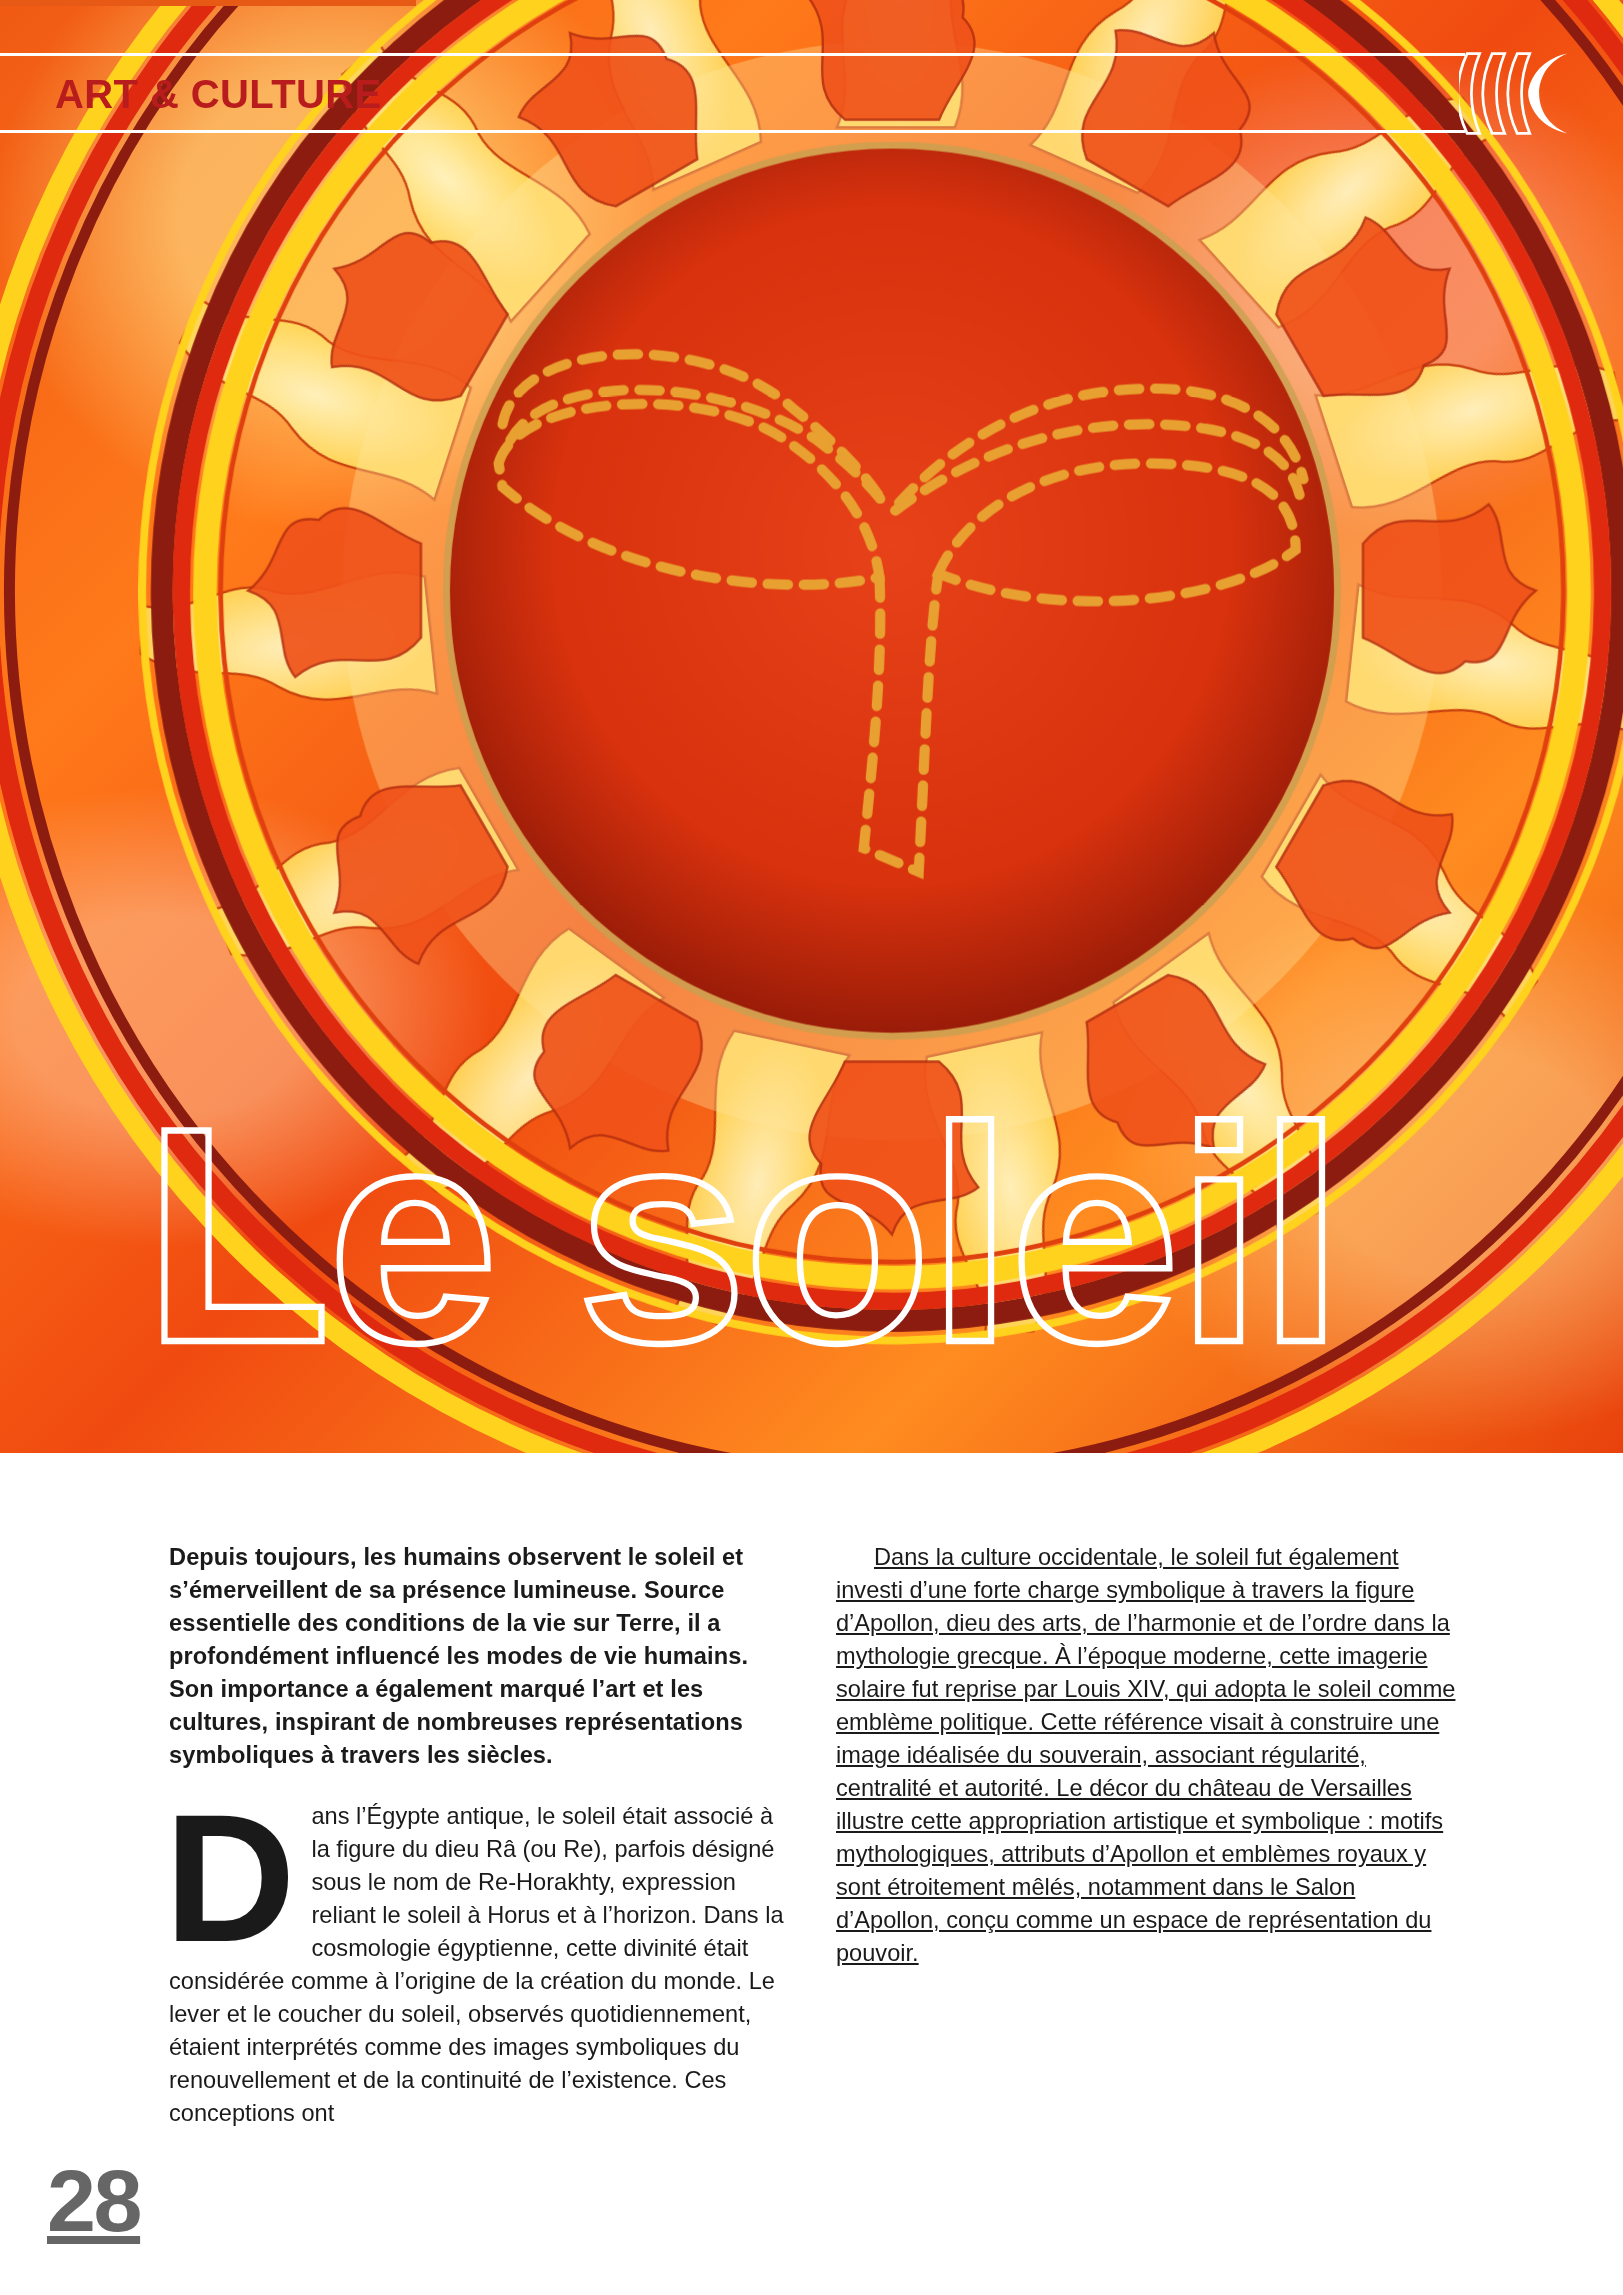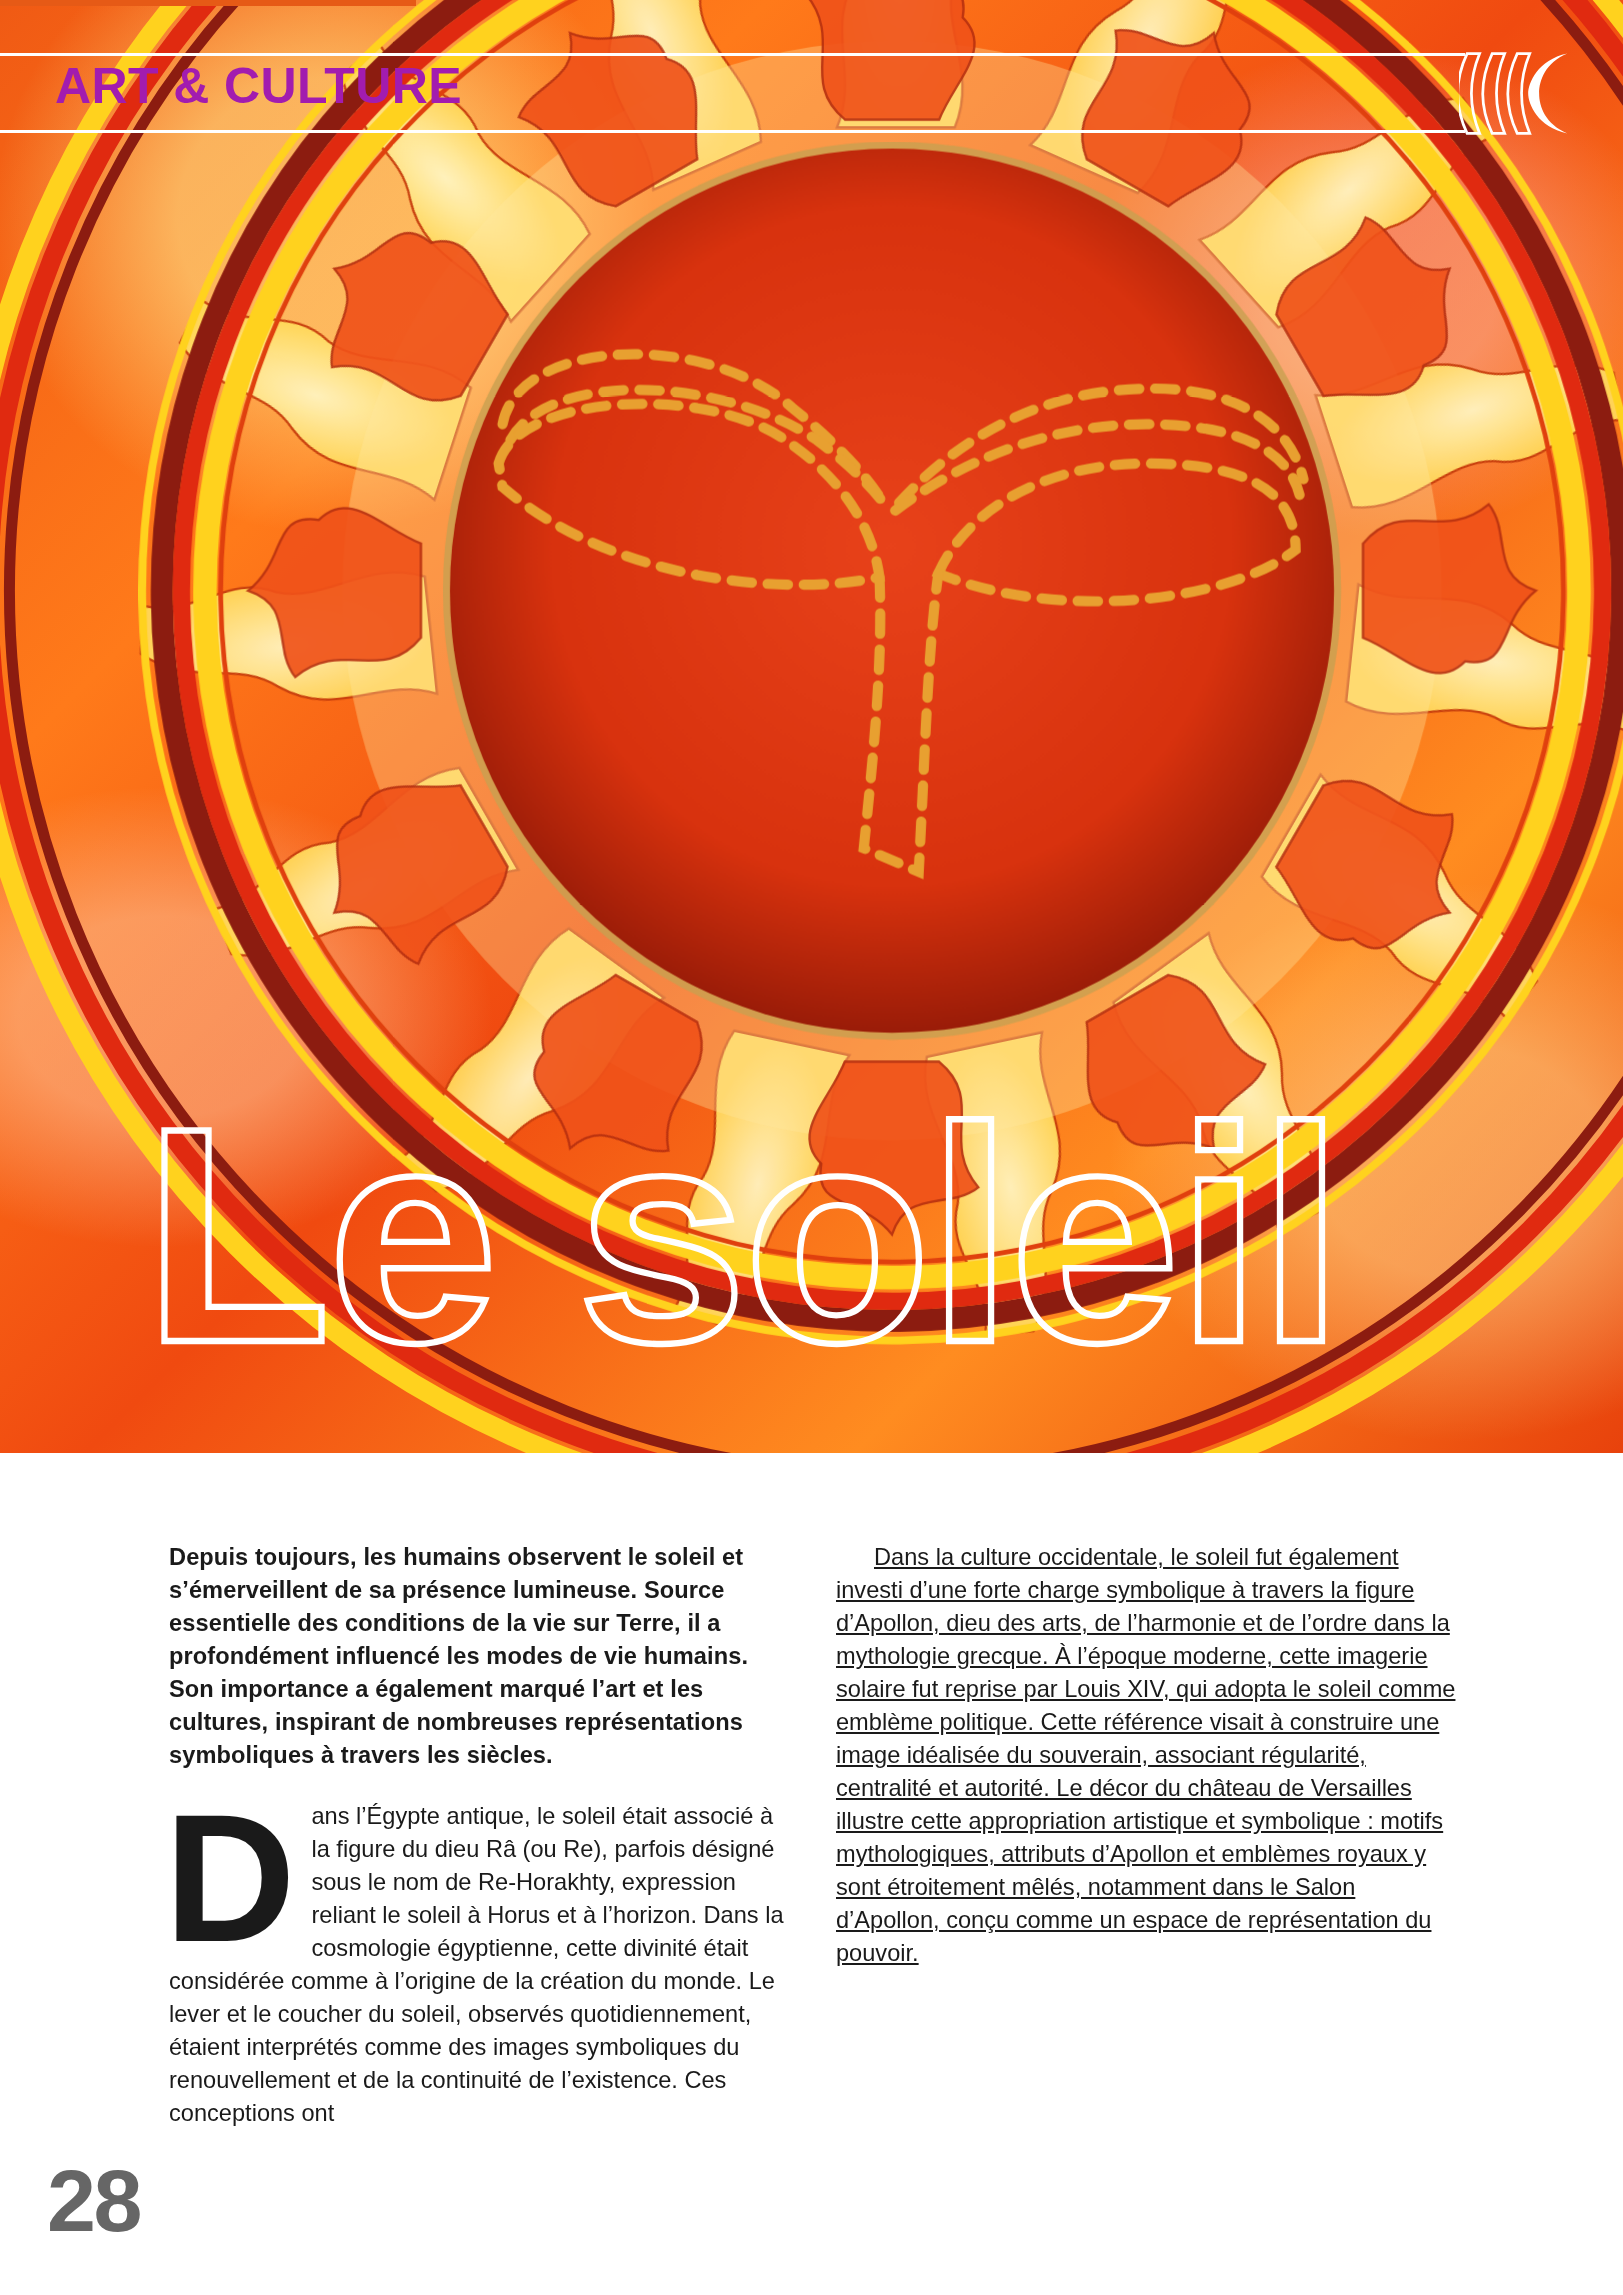--- a/index.html
+++ b/index.html
@@ -22,22 +22,22 @@
   .top-bar {
     position: absolute; left: 0; top: 0; width: 416px; height: 5.5px; background: #e65a16;
   }
   
   .header-line {
     position: absolute; left: 0; height: 3.1px; background: #ffffff; width: 1465px;
   }
   .header-line.top { top: 53px; }
   .header-line.bottom { top: 130px; }
   .section-label {
-    position: absolute; left: 55px; top: 60px;
-    font-size: 50px; font-weight: bold; color: #a21caf; letter-spacing: 0.4px;
+    position: absolute; left: 55px; top: 68px;
+    font-size: 40px; font-weight: bold; color: #b91c1c; letter-spacing: 0.4px;
     line-height: 53px; white-space: nowrap;
   }
   .logo { position: absolute; left: 1459px; top: 52px; width: 118px; height: 83px; }
   
   .title {
     position: absolute; left: 144px; top: 1062px;
     font-size: 306px; font-weight: bold; line-height: 346px;
     color: transparent; -webkit-text-stroke: 6.3px #ffffff;
     letter-spacing: -3.1px; white-space: nowrap;
   }
@@ -52,20 +52,21 @@
   .para { margin: 0; }
   .indent { text-indent: 38px; text-decoration: underline; }
   .dropcap {
     float: left; font-size: 182px; line-height: 134px; font-weight: bold;
     color: #1a1a1a; margin: 11px 15.7px 0 -4.7px; height: 130px;
   }
   .page-number {
     position: absolute; left: 47px; top: 2157px;
     font-size: 88px; font-weight: bold; color: #666666; line-height: 88px;
     letter-spacing: -2.4px;
+    text-decoration: underline;
   }
 </style>
 </head>
 <body>
 
 <div class="hero">
   <svg width="1623" height="1453" viewBox="0 0 2067 1850">
     <defs>
       <radialGradient id="discGrad" cx="50%" cy="45%" r="55%">
         <stop offset="0%" stop-color="#e8421a"></stop>

